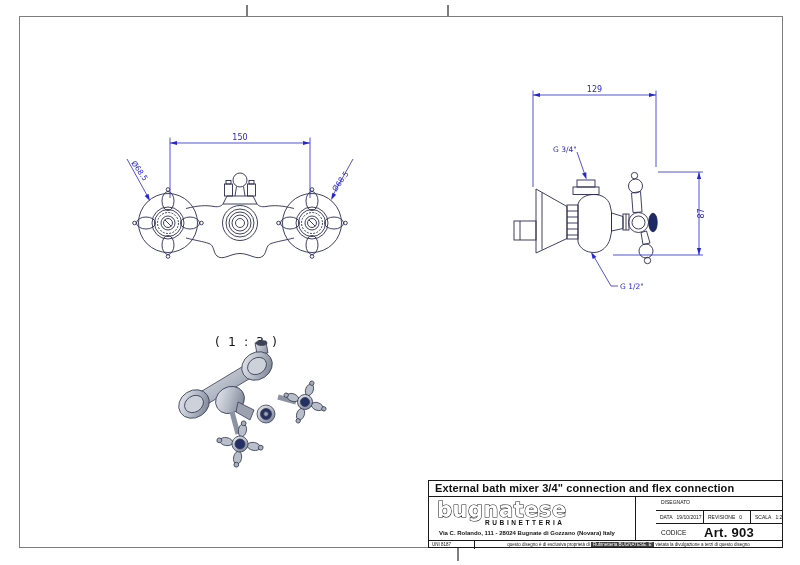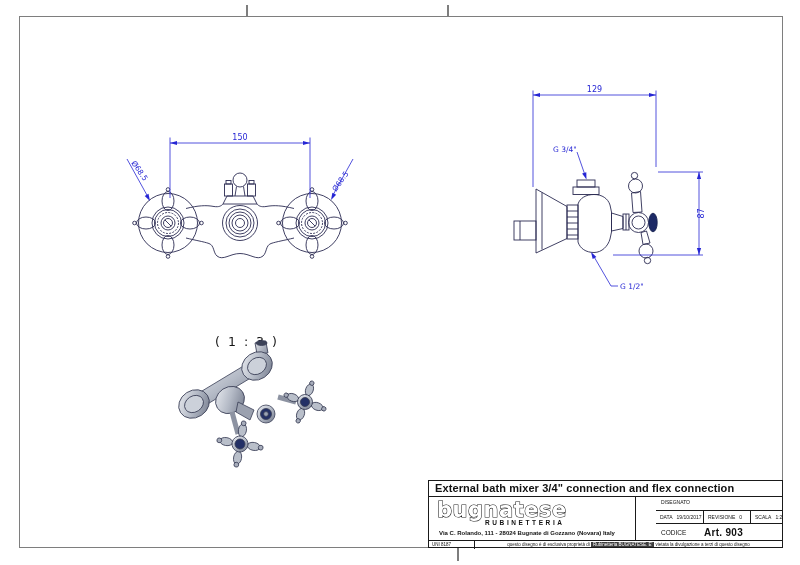--- a/index.html
+++ b/index.html
@@ -35,21 +35,21 @@
   .t-addr { font-size:6px; font-weight:700; padding-left:10px; margin-top:4px; white-space:nowrap; }
   .t-right { flex:1; display:flex; flex-direction:column; }
   .r1 { height:14px; border-bottom:1px solid #1a1a1a; font-size:5px; padding:2px 0 0 5px; }
   .r2 { height:13px; border-bottom:1px solid #1a1a1a; display:flex; }
   .r2 .cell { display:flex; align-items:center; gap:4px; font-size:5px; padding-left:4px; white-space:nowrap; }
   .c-data { width:48px; border-right:1px solid #1a1a1a; }
   .c-rev  { width:47px; border-right:1px solid #1a1a1a; }
   .c-scala{ flex:1; }
   .r3 { flex:1; display:flex; align-items:center; }
   .codice-label { font-size:6.5px; padding-left:5px; width:48px; }
-  .codice-value { font-size:10px; font-weight:700; letter-spacing:0.3px; }
+  .codice-value { font-size:13px; font-weight:700; letter-spacing:0.3px; }
   .t-bottom { display:flex; height:8px; font-size:4.5px; line-height:7px; }
   .uni-cell { width:46px; border-right:1px solid #1a1a1a; padding-left:3px; white-space:nowrap; overflow:hidden; }
   .disc-cell { flex:1; text-align:center; white-space:nowrap; overflow:hidden; color:#222; }
   .disc-cell .hl { background:#3c3c3c; color:#fff; padding:0 2px; }
 </style>
 </head>
 <body>
 
 <div class="stage">
 

